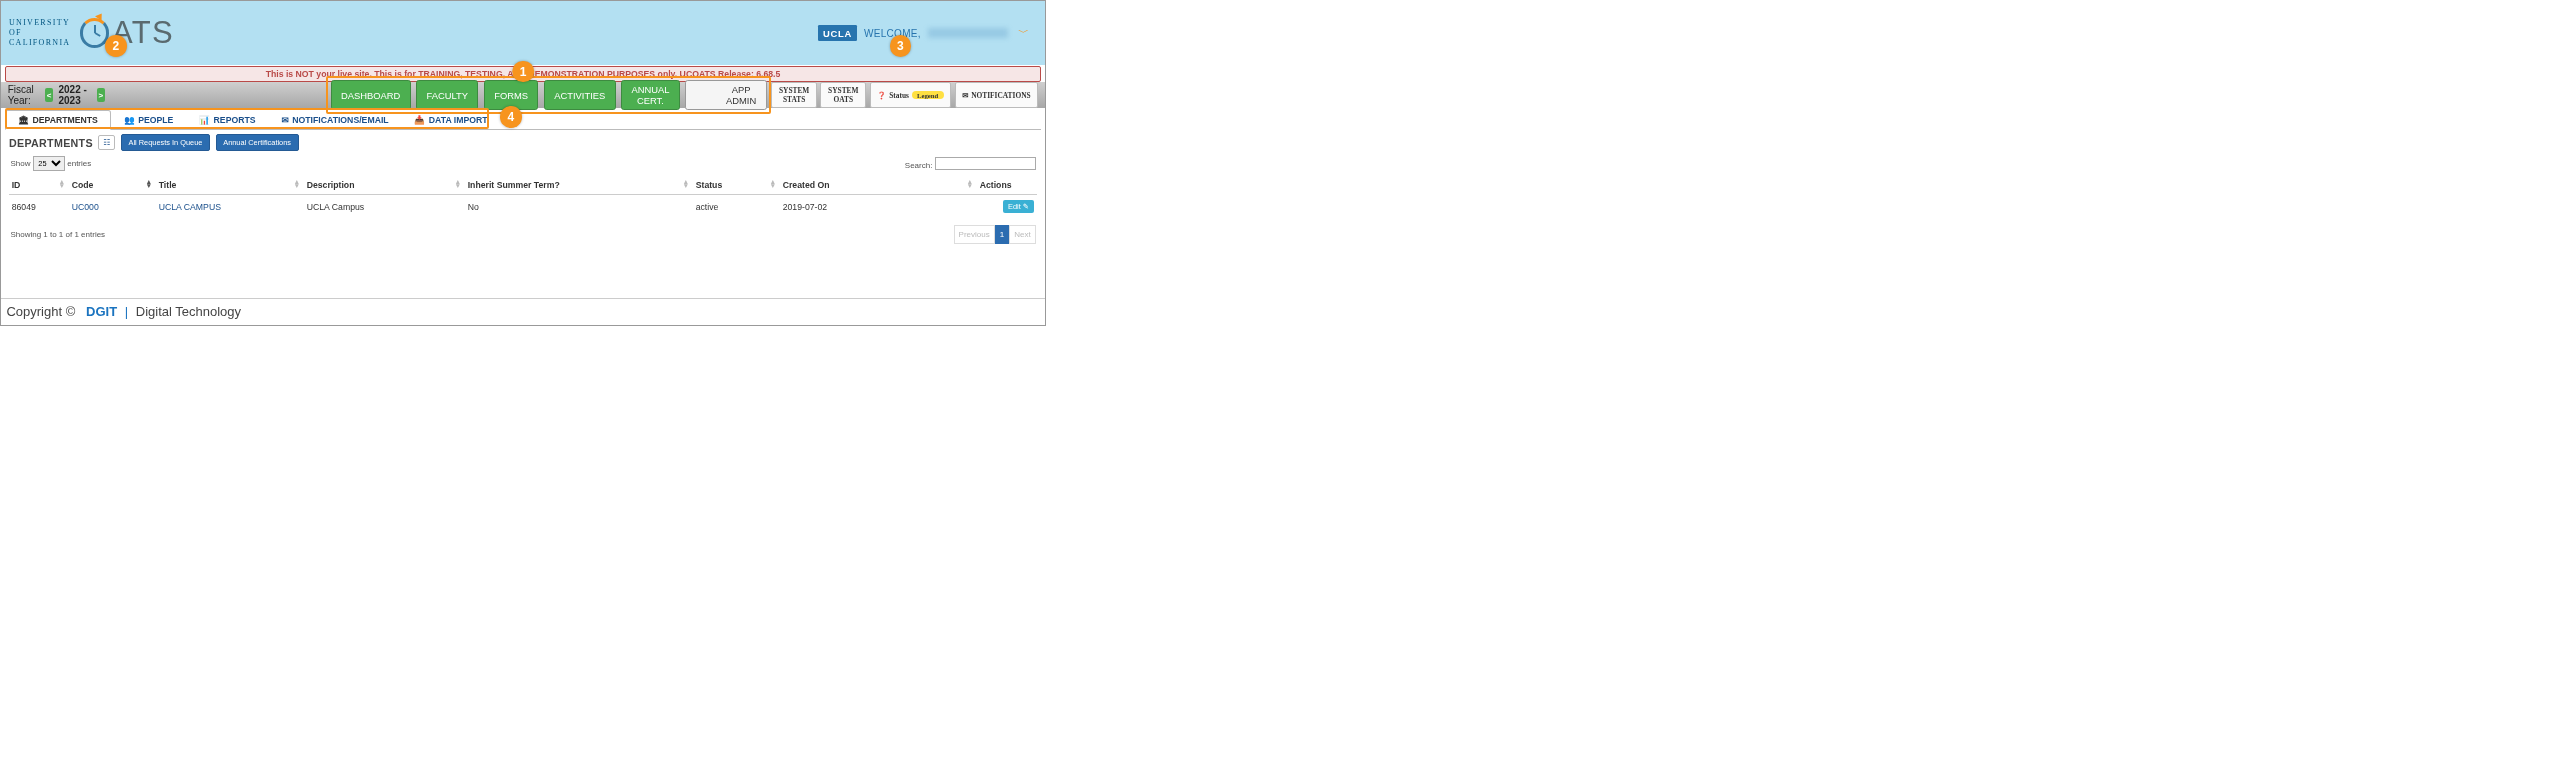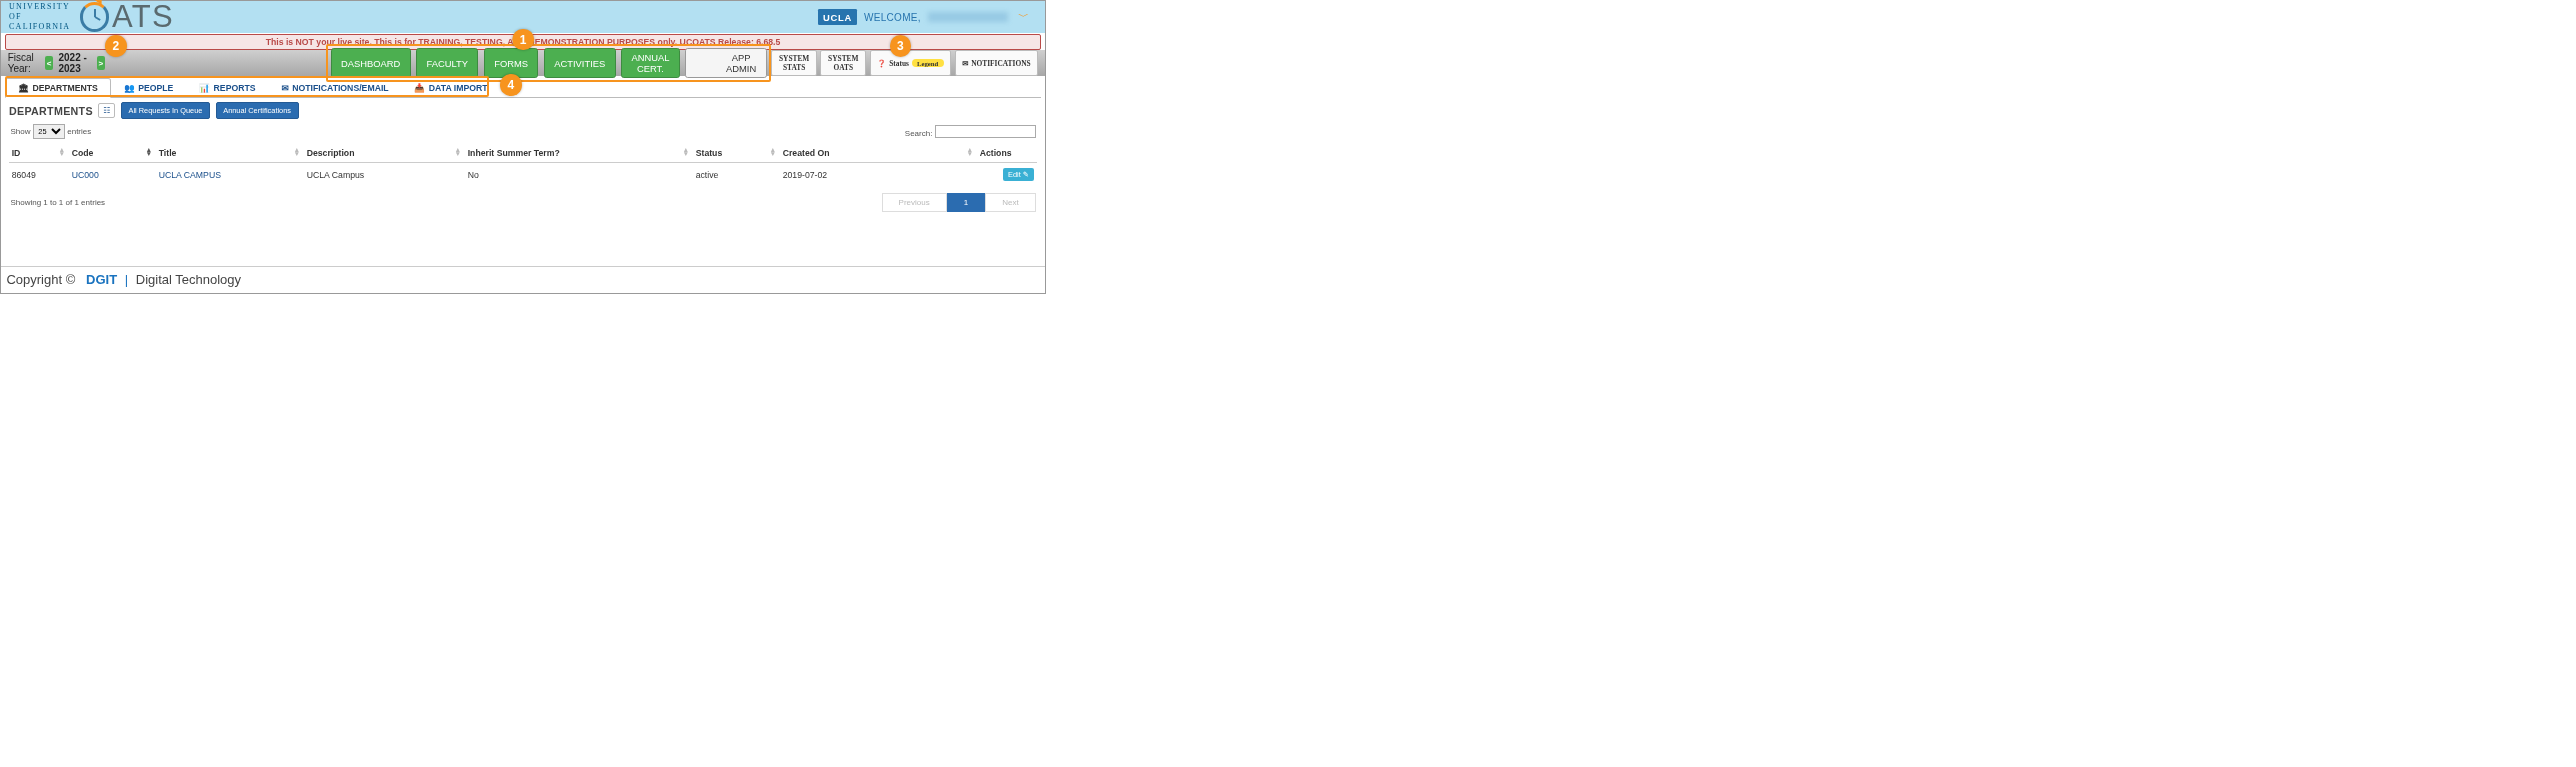--- a/index.html
+++ b/index.html
@@ -1,20 +1,20 @@
 <!DOCTYPE html>
 <html style="font-size:10.7px"><head>
 <meta charset="utf-8">
 <style>
   * { margin:0; padding:0; box-sizing:border-box; }
   body { font-family: Arial, Helvetica, sans-serif; background:#fff; color:#333; font-size:8.7px; }
   .outer { width:2576px; }
   .frame { width:1046px; border:0.7px solid #999; margin-bottom:1.3px; }
   
-  .banner { background:#b3e0f2; height:32px; position:relative; display:flex; align-items:center; padding:0 6.7px;}
+  .banner { background:#b3e0f2; height:64px; position:relative; display:flex; align-items:center; padding:0 6.7px;}
   .logo-uc { font-family: Georgia, 'Times New Roman', serif; color:#005581; font-weight:500; font-size:8px; letter-spacing:1.3px; line-height:1.25; padding-left:1.3px;}
   .logo-oats { display:flex; align-items:center; margin-left:9.4px; }
   .oats-clock { width:29.5px; height:29.5px; border:3.4px solid #3a7ca5; border-top-color:#f7941e; border-radius:50%; position:relative; margin-right:2.7px; }
   .oats-clock:after { content:""; position:absolute; width:0; height:0; border-left:4px solid transparent; border-right:4px solid transparent; border-bottom:6.7px solid #f7941e; top:-8.7px; right:2.7px; transform:rotate(35deg);}
   .oats-clock .hand1 { position:absolute; width:2px; height:8px; background:#3a7ca5; left:50%; top:50%; transform-origin:top; transform:translate(-50%,-100%) rotate(0deg);}
   .oats-clock .hand2 { position:absolute; width:2px; height:6px; background:#3a7ca5; left:50%; top:50%; transform-origin:top; transform:translate(-50%,0) rotate(-60deg);}
   .oats-text { font-family: Arial, sans-serif; font-size:31px; font-weight:400; color:#5a6a6f; letter-spacing:1.3px; }
   .welcome-wrap { margin-left:auto; display:flex; align-items:center; gap:6.7px; padding-right:9.4px; }
   .ucla-badge { background:#2774ae; color:#fff; font-weight:bold; font-size:9.4px; padding:2.7px 5.4px; border-radius:1.3px; letter-spacing:0.7px;}
   .welcome-text { color:#2774ae; font-size:10px; font-weight:500; letter-spacing:0.3px;}
@@ -51,21 +51,21 @@
   .dt-top input { border:0.7px solid #aaa; width:101px; height:13.4px; padding:1.3px 2.7px;}
   
   table.grid { width:calc(100% - 16px); margin:0 8px; border-collapse:collapse; font-size:8.7px;}
   table.grid th { text-align:left; font-weight:bold; color:#333; padding:4px 2.7px; border-bottom:0.7px solid #ccc; position:relative;}
   table.grid th .sort { position:absolute; right:4px; color:#bbb; font-size:6.7px; line-height:0.6;}
   table.grid td { padding:5.4px 2.7px; color:#333; }
   .link { color:#1a4f8b; cursor:pointer;}
   .edit-btn { background:#3ab0d4; color:#fff; border:none; border-radius:2px; font-size:7.4px; padding:2px 5.4px; cursor:pointer; display:inline-flex; align-items:center; gap:2px;}
   .dt-bottom { display:flex; justify-content:space-between; align-items:center; padding:6.7px 9.4px 13.4px 9.4px; font-size:8px; color:#555;}
   .pager { display:flex; align-items:center; gap:0;}
-  .pager .pg { padding:4px 16px; border:0.7px solid #ddd; background:#fff; color:#888; cursor:pointer;}
+  .pager .pg { padding:4px 4px; border:0.7px solid #ddd; background:#fff; color:#888; cursor:pointer;}
   .pager .pg.active { background:#2b6cb0; color:#fff; border-color:#2b6cb0;}
   .pager .pg.disabled { color:#bbb; cursor:default;}
   .footer { padding:5.4px; font-size:13px; color:#444; border-top:0.7px solid #ccc;}
   .footer .dgit { color:#1a73bf; font-weight:bold;}
   .footer .sep { color:#1a73bf; margin:0 4px;}
   
   .anno { position:absolute; width:21.5px; height:21.5px; background:#f7941e; color:#fff; font-weight:bold; font-size:12px; border-radius:50%; display:flex; align-items:center; justify-content:center; z-index:20; box-shadow:0 0 2.7px rgba(0,0,0,0.3);}
   .rel { position:relative; }
   .th-actions { text-align:right; width:60px;}
 </style>

